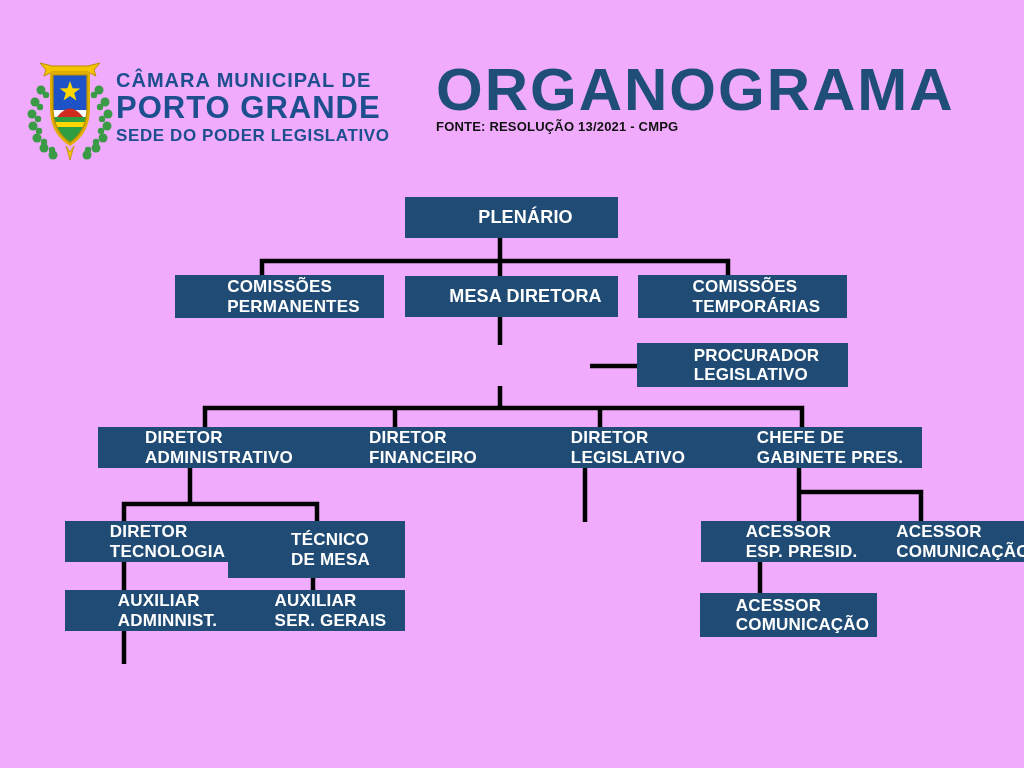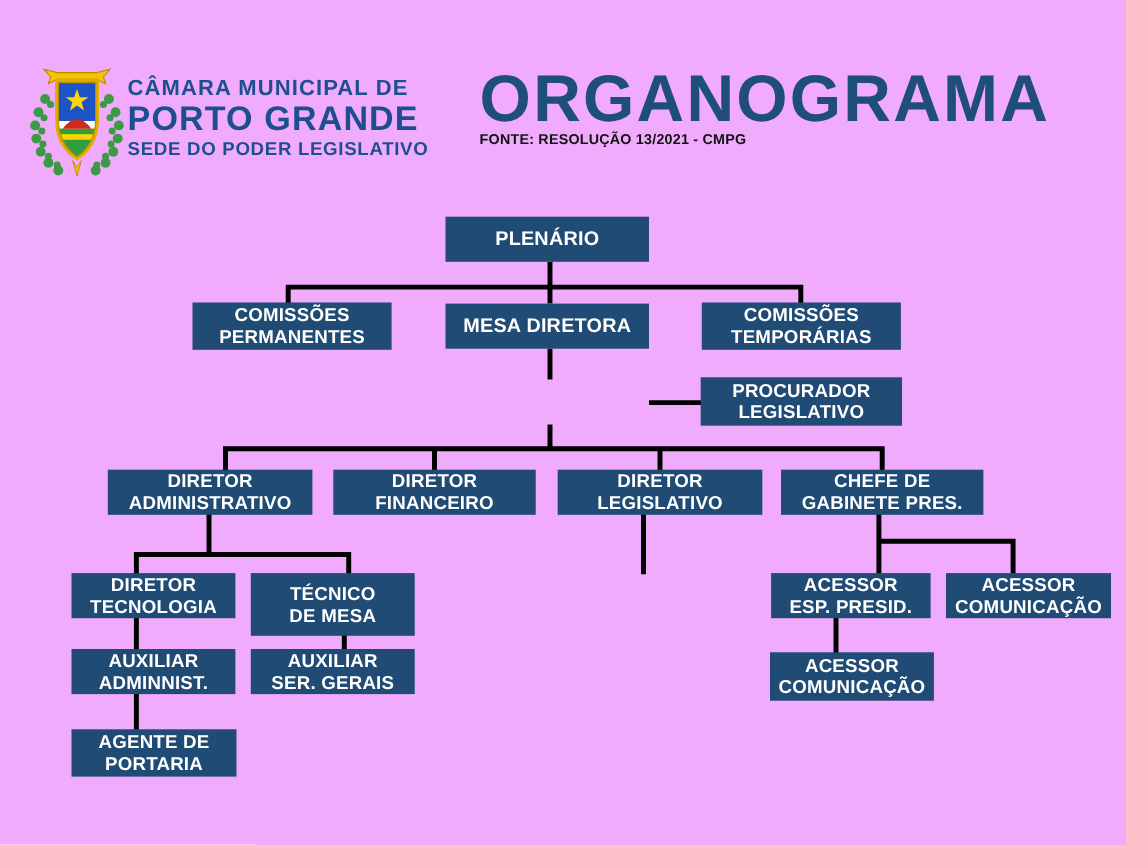--- a/index.html
+++ b/index.html
@@ -1,22 +1,22 @@
 <!DOCTYPE html>
 <html style="--box-fill: #1f4b74; --box-text: #ffffff; --title-color: #1f4e79; --org-name: #1d4f8f; --source-color: #111111;"><head>
 <meta charset="utf-8">
 <style>
   html,body{margin:0;padding:0;background:#fff;}
   .page{position:relative;width:1024px;height:768px;background:#f0abfc;overflow:hidden;
         font-family:"Liberation Sans",sans-serif;}
   .connectors{position:absolute;left:0;top:0;z-index:1;}
   .node{position:absolute;z-index:2;background:var(--box-fill,#1f4b74);color:var(--box-text,#fff);
-        display:flex;align-items:center;justify-content:center;text-align:center;
+        display:flex;align-items:center;justify-content:center;
         font-weight:bold;font-size:17px;line-height:1.12;white-space:pre-line;
-        letter-spacing:.2px;}
+        letter-spacing:.2px;padding-left:28px;}
   .node.single{font-size:18px;}
   .org-name{position:absolute;left:116px;top:70px;color:var(--org-name,#1d4f8f);font-weight:bold;z-index:2;}
   .org-name .l1{font-size:20px;letter-spacing:1px;line-height:21px;}
   .org-name .l2{font-size:31px;letter-spacing:1px;line-height:34px;}
   .org-name .l3{font-size:17px;letter-spacing:.6px;line-height:21px;}
   .title-block{position:absolute;left:436px;top:64px;z-index:2;}
   .title-block h1{margin:0;font-size:60px;line-height:52px;letter-spacing:2px;
         color:var(--title-color,#1f4e79);font-weight:bold;}
   .title-block .source{font-size:13px;font-weight:bold;color:var(--source-color,#111);
         letter-spacing:.2px;margin-top:3px;}
@@ -131,16 +131,14 @@
   <div class="node" style="left:701px;top:521px;width:145px;height:41px">ACESSOR
 ESP. PRESID.</div>
   <div class="node" style="left:860px;top:521px;width:150px;height:41px">ACESSOR
 COMUNICAÇÃO</div>
   <div class="node" style="left:65px;top:590px;width:149px;height:41px">AUXILIAR
 ADMINNIST.</div>
   <div class="node" style="left:228px;top:590px;width:149px;height:41px">AUXILIAR
 SER. GERAIS</div>
   <div class="node" style="left:700px;top:593px;width:149px;height:44px">ACESSOR
 COMUNICAÇÃO</div>
-  <div class="node" style="left:65px;top:663px;width:150px;height:43px">AGENTE DE
-PORTARIA</div>
 
 </div>
 
 </body></html>

